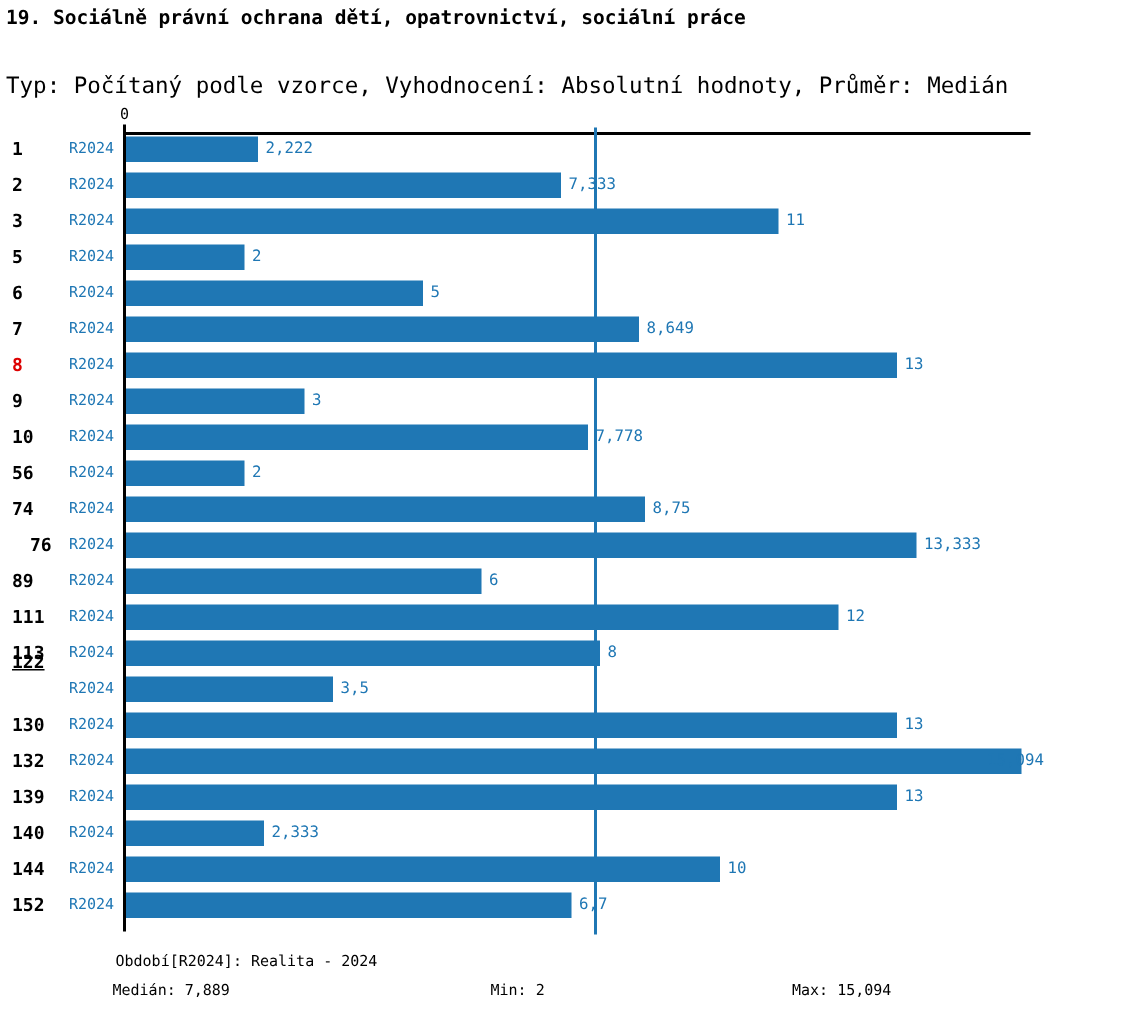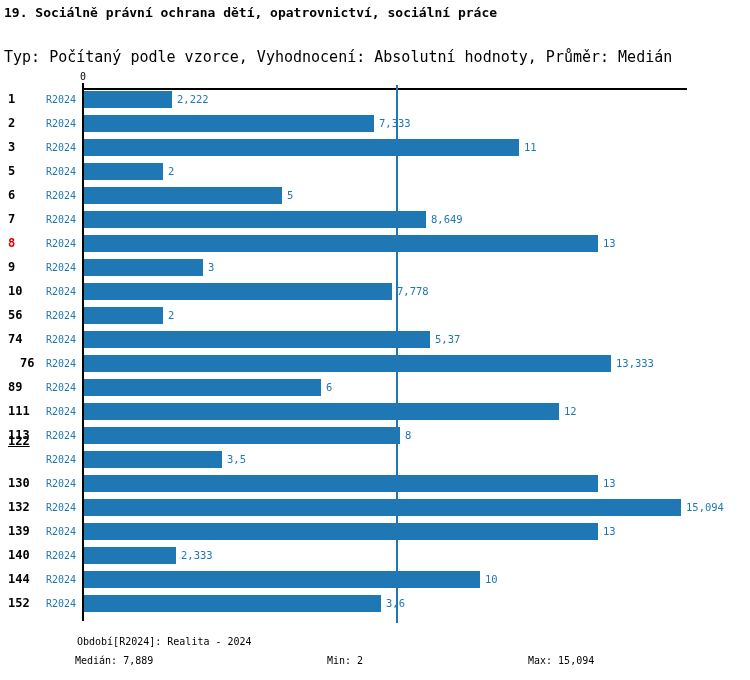--- a/index.html
+++ b/index.html
@@ -112,21 +112,21 @@
       <div class="row-period" style="top: 283px; color: rgb(31, 119, 180);">R2024</div>
       <div class="bar" style="top: 283px; left: 84px; width: 308px; background: rgb(31, 119, 180);"></div>
       <div class="bar-value" style="top: 283px; left: 397px; color: rgb(31, 119, 180);">7,778</div>
       <div class="row-label" style="top: 307px; color: rgb(0, 0, 0);">56</div>
       <div class="row-period" style="top: 307px; color: rgb(31, 119, 180);">R2024</div>
       <div class="bar" style="top: 307px; left: 84px; width: 79px; background: rgb(31, 119, 180);"></div>
       <div class="bar-value" style="top: 307px; left: 168px; color: rgb(31, 119, 180);">2</div>
       <div class="row-label" style="top: 331px; color: rgb(0, 0, 0);">74</div>
       <div class="row-period" style="top: 331px; color: rgb(31, 119, 180);">R2024</div>
       <div class="bar" style="top: 331px; left: 84px; width: 346px; background: rgb(31, 119, 180);"></div>
-      <div class="bar-value" style="top: 331px; left: 435px; color: rgb(31, 119, 180);">5,37</div>
+      <div class="bar-value" style="top: 331px; left: 435px; color: rgb(31, 119, 180);">8,75</div>
       <div class="row-label" style="top: 355px; color: rgb(0, 0, 0); margin-left: 12px;">76</div>
       <div class="row-period" style="top: 355px; color: rgb(31, 119, 180);">R2024</div>
       <div class="bar" style="top: 355px; left: 84px; width: 527px; background: rgb(31, 119, 180);"></div>
       <div class="bar-value" style="top: 355px; left: 616px; color: rgb(31, 119, 180);">13,333</div>
       <div class="row-label" style="top: 379px; color: rgb(0, 0, 0);">89</div>
       <div class="row-period" style="top: 379px; color: rgb(31, 119, 180);">R2024</div>
       <div class="bar" style="top: 379px; left: 84px; width: 237px; background: rgb(31, 119, 180);"></div>
       <div class="bar-value" style="top: 379px; left: 326px; color: rgb(31, 119, 180);">6</div>
       <div class="row-label" style="top: 403px; color: rgb(0, 0, 0);">111</div>
       <div class="row-period" style="top: 403px; color: rgb(31, 119, 180);">R2024</div>
@@ -140,36 +140,36 @@
       <div class="row-period" style="top: 451px; color: rgb(31, 119, 180);">R2024</div>
       <div class="bar" style="top: 451px; left: 84px; width: 138px; background: rgb(31, 119, 180);"></div>
       <div class="bar-value" style="top: 451px; left: 227px; color: rgb(31, 119, 180);">3,5</div>
       <div class="row-label" style="top: 475px; color: rgb(0, 0, 0);">130</div>
       <div class="row-period" style="top: 475px; color: rgb(31, 119, 180);">R2024</div>
       <div class="bar" style="top: 475px; left: 84px; width: 514px; background: rgb(31, 119, 180);"></div>
       <div class="bar-value" style="top: 475px; left: 603px; color: rgb(31, 119, 180);">13</div>
       <div class="row-label" style="top: 499px; color: rgb(0, 0, 0);">132</div>
       <div class="row-period" style="top: 499px; color: rgb(31, 119, 180);">R2024</div>
       <div class="bar" style="top: 499px; left: 84px; width: 597px; background: rgb(31, 119, 180);"></div>
-      <div class="bar-value" style="top: 499px; left: 686px; color: rgb(31, 119, 180);">15,094</div>
+      <div class="bar-value" style="top: 499px; left: 658px; color: rgb(31, 119, 180);">15,094</div>
       <div class="row-label" style="top: 523px; color: rgb(0, 0, 0);">139</div>
       <div class="row-period" style="top: 523px; color: rgb(31, 119, 180);">R2024</div>
       <div class="bar" style="top: 523px; left: 84px; width: 514px; background: rgb(31, 119, 180);"></div>
       <div class="bar-value" style="top: 523px; left: 603px; color: rgb(31, 119, 180);">13</div>
       <div class="row-label" style="top: 547px; color: rgb(0, 0, 0);">140</div>
       <div class="row-period" style="top: 547px; color: rgb(31, 119, 180);">R2024</div>
       <div class="bar" style="top: 547px; left: 84px; width: 92px; background: rgb(31, 119, 180);"></div>
       <div class="bar-value" style="top: 547px; left: 181px; color: rgb(31, 119, 180);">2,333</div>
       <div class="row-label" style="top: 571px; color: rgb(0, 0, 0);">144</div>
       <div class="row-period" style="top: 571px; color: rgb(31, 119, 180);">R2024</div>
       <div class="bar" style="top: 571px; left: 84px; width: 396px; background: rgb(31, 119, 180);"></div>
       <div class="bar-value" style="top: 571px; left: 485px; color: rgb(31, 119, 180);">10</div>
       <div class="row-label" style="top: 595px; color: rgb(0, 0, 0);">152</div>
       <div class="row-period" style="top: 595px; color: rgb(31, 119, 180);">R2024</div>
       <div class="bar" style="top: 595px; left: 84px; width: 297px; background: rgb(31, 119, 180);"></div>
-      <div class="bar-value" style="top: 595px; left: 386px; color: rgb(31, 119, 180);">3,6</div>
+      <div class="bar-value" style="top: 595px; left: 386px; color: rgb(31, 119, 180);">6,7</div>
     </div>
 
   <div class="footer-line" id="footer-period">Období[R2024]: Realita - 2024</div>
   <div class="footer-line" id="footer-median">Medián: 7,889</div>
   <div class="footer-line" id="footer-min">Min: 2</div>
   <div class="footer-line" id="footer-max">Max: 15,094</div>
 </div>
 
 </body></html>

